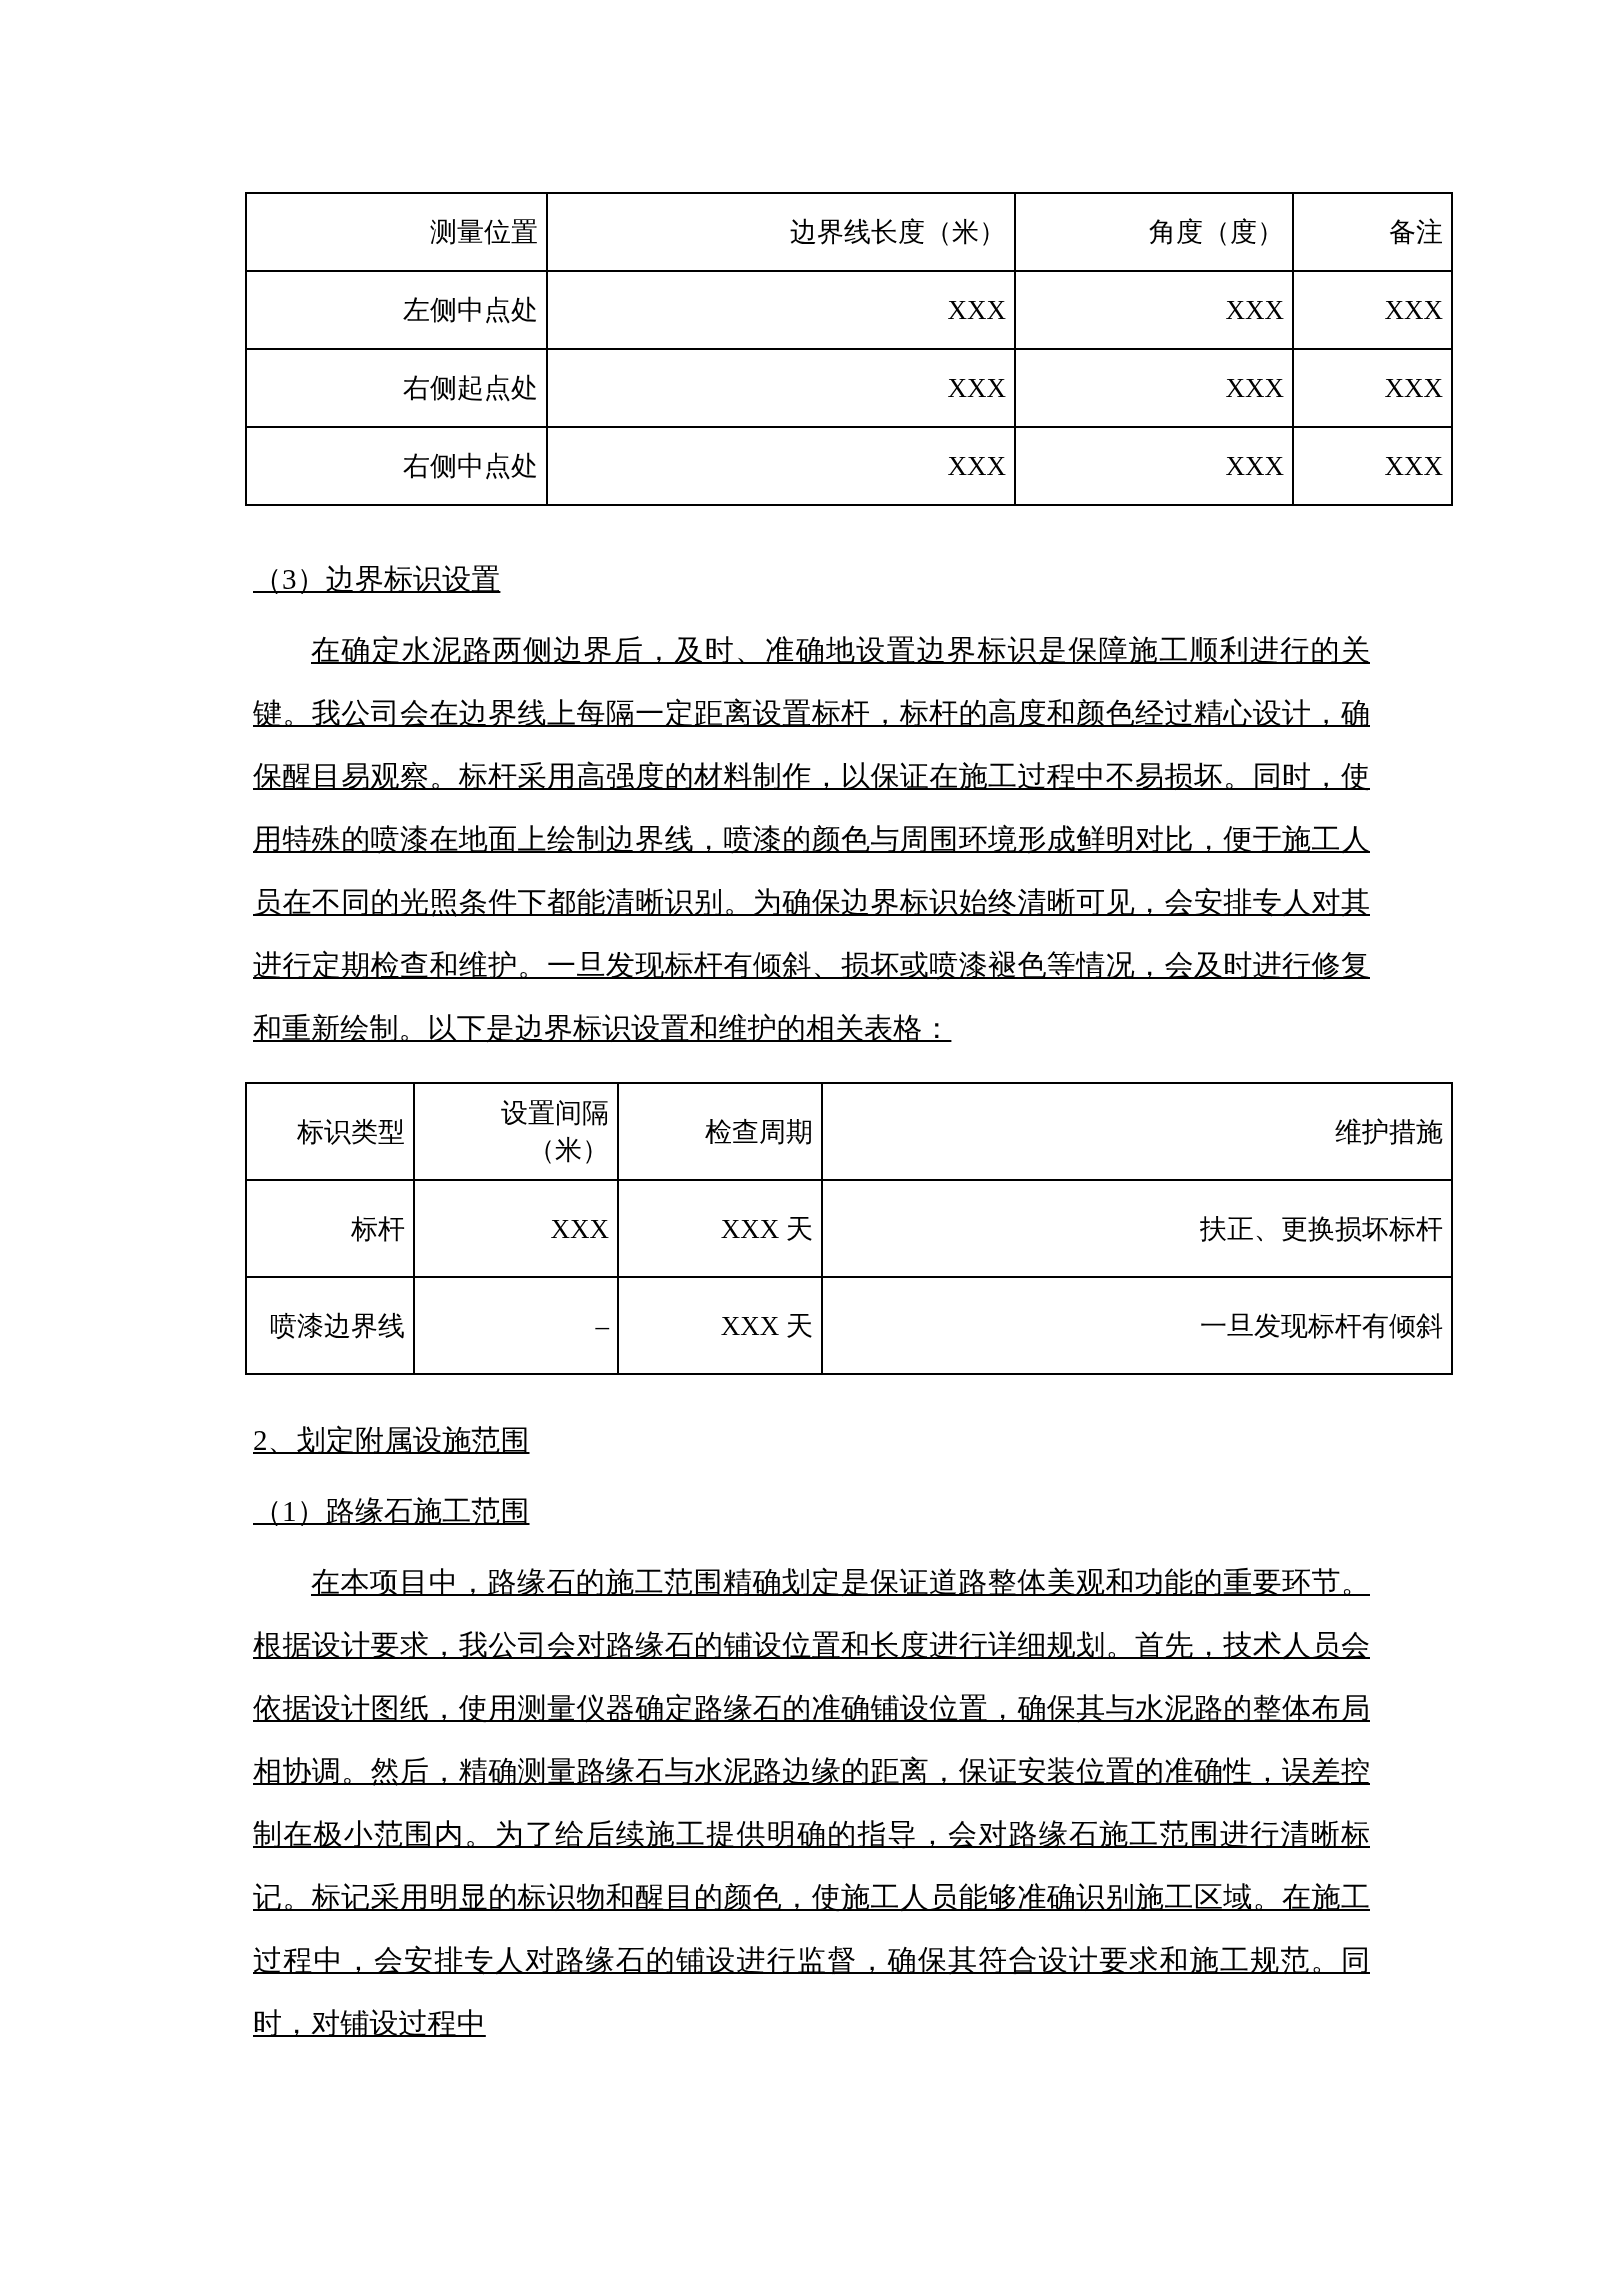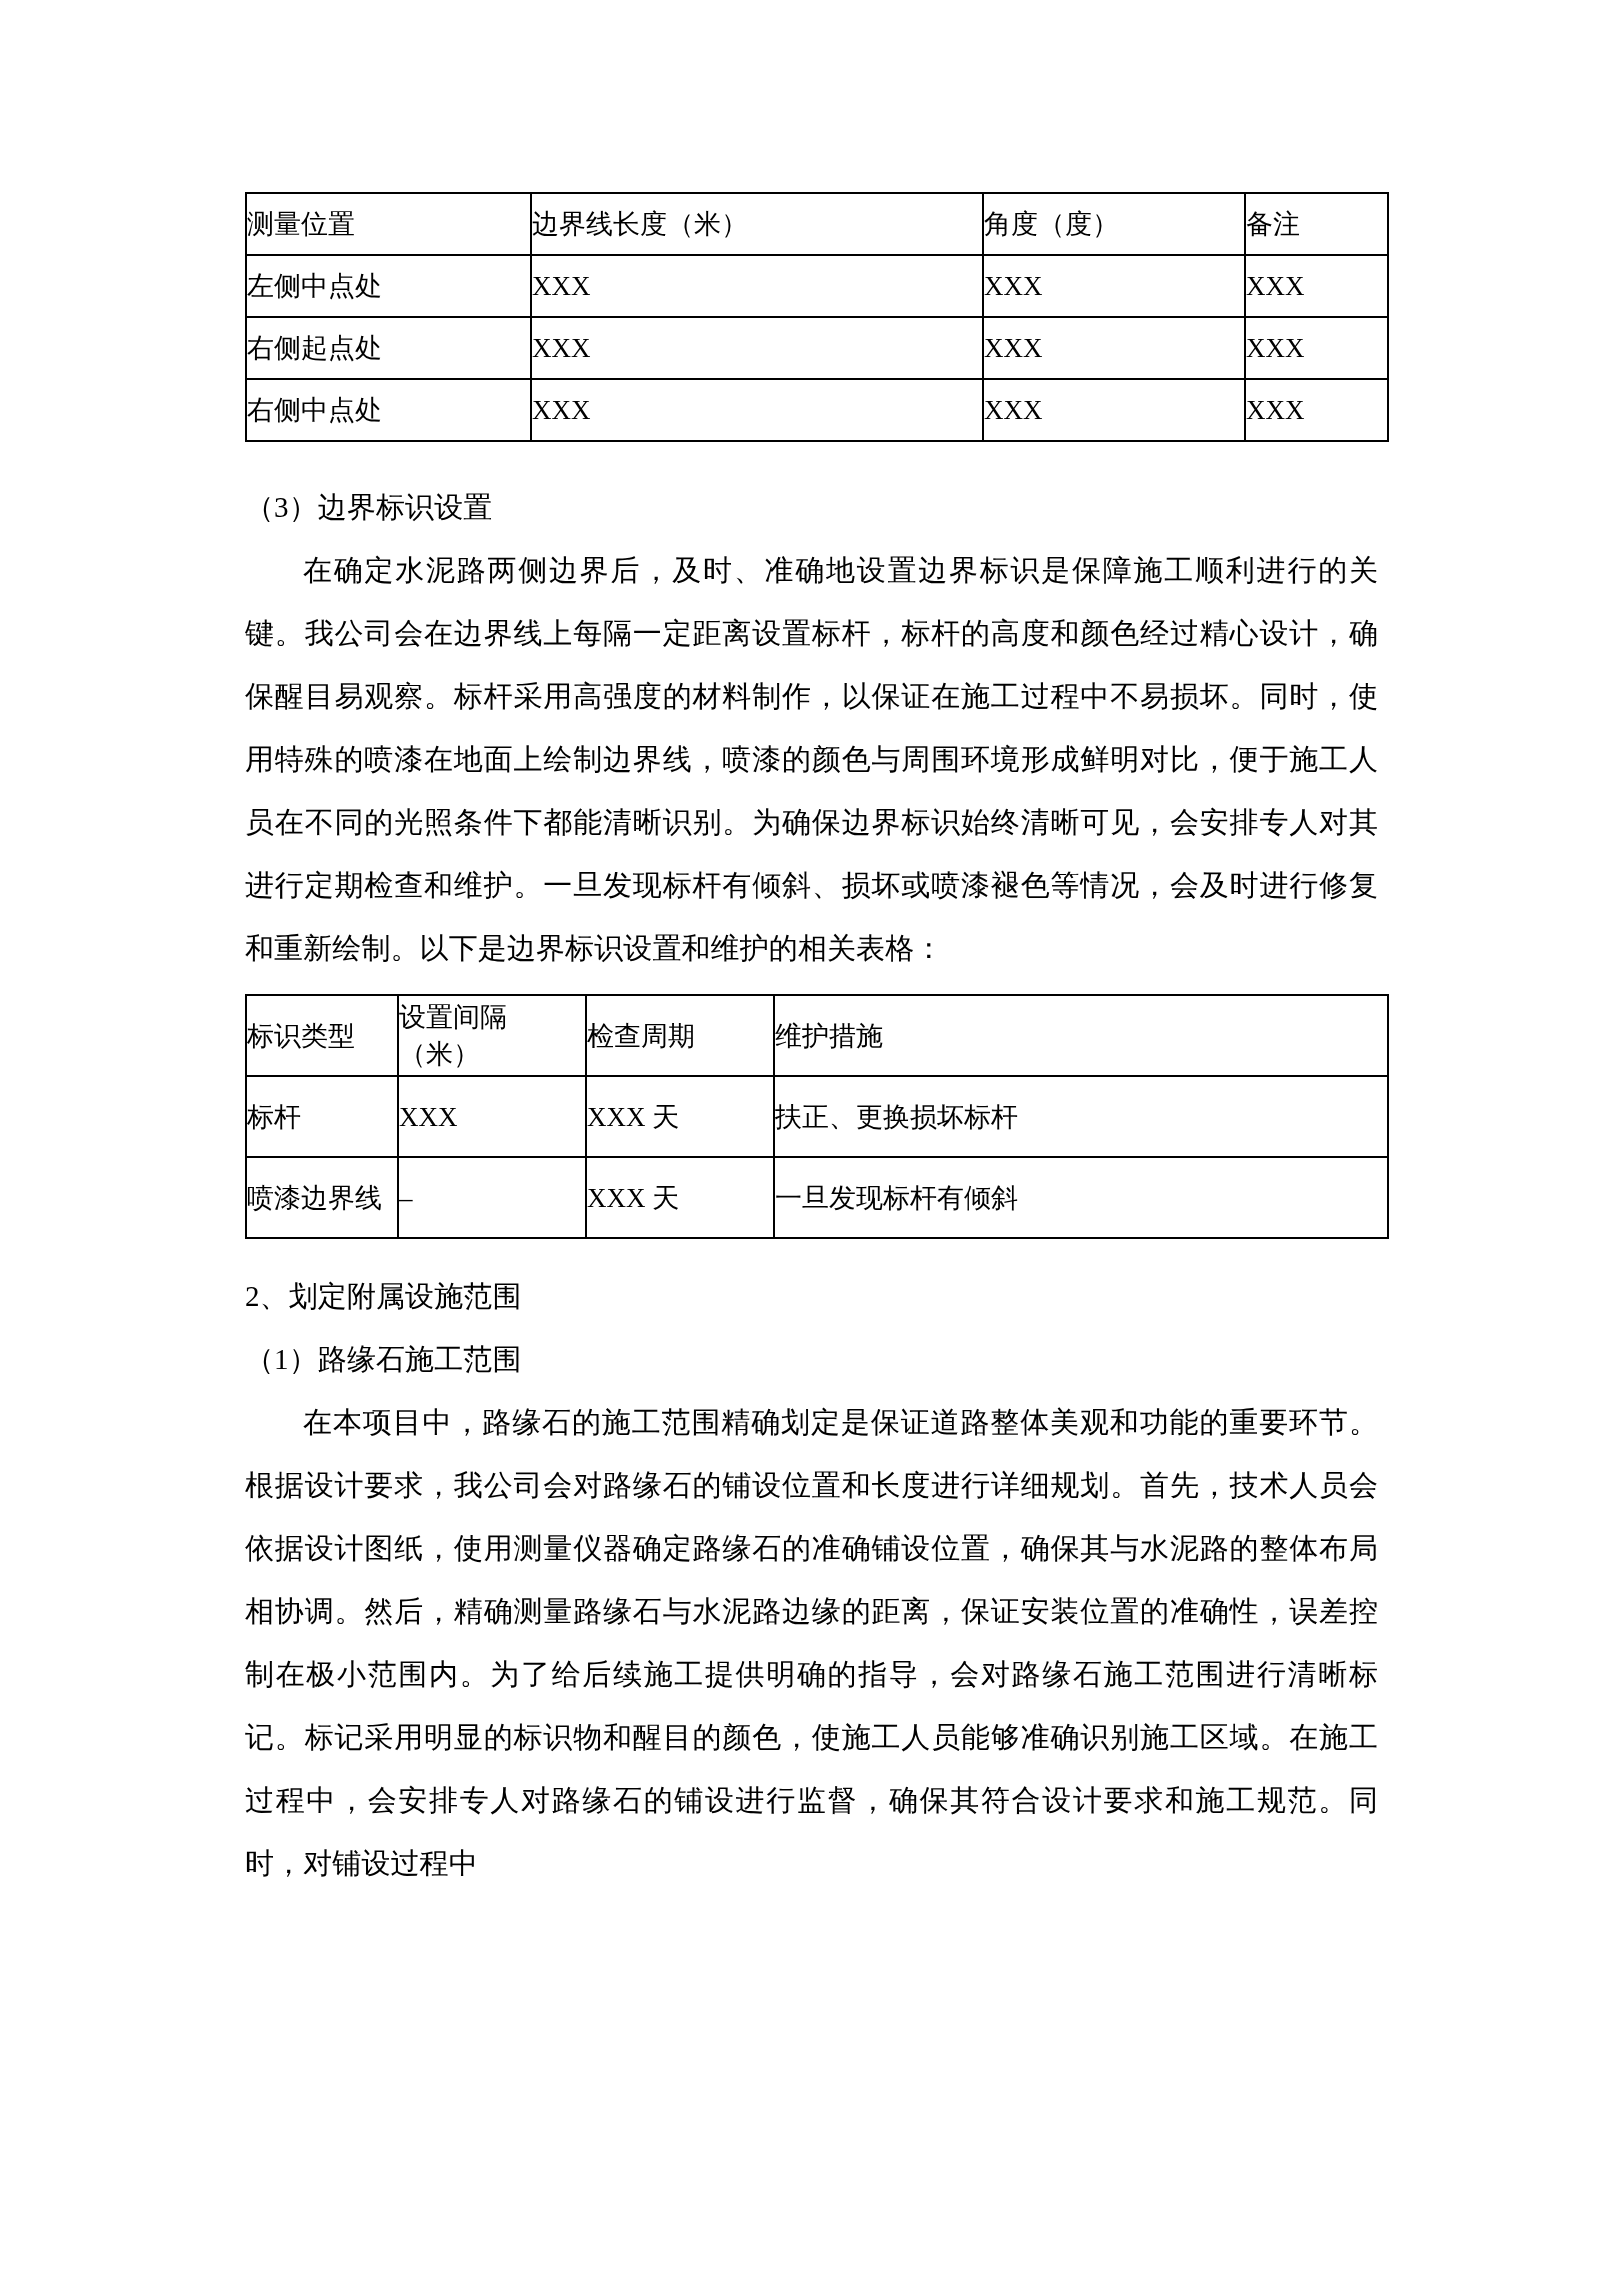--- a/index.html
+++ b/index.html
@@ -21,48 +21,49 @@
     overflow: hidden;
   }
   .doc-table {
     border-collapse: collapse;
     width: 1134px;
     table-layout: fixed;
     margin: 0;
   }
   .doc-table td {
     border: 2px solid #000000;
-    text-align: left;
+    text-align: right;
     vertical-align: middle;
     font-size: 27px;
     line-height: 1.35;
     font-family: "Liberation Serif", "DejaVu Serif", serif;
-    padding: 0;
+    padding: 8px;
   }
   
   .table-boundary td { height: 60px; }
   .table-boundary .c0 { width: 283px; }
   .table-boundary .c1 { width: 450px; }
   .table-boundary .c2 { width: 260px; }
   .table-boundary .c3 { width: 141px; }
 
   
   .table-marker td { height: 79px; }
   .table-marker .m0 { width: 150px; }
   .table-marker .m1 { width: 186px; margin-top: 45px; }
   .table-marker .m2 { width: 186px; }
   .table-marker .m3 { width: 612px; }
 
   p.body-text {
     font-size: 29px;
     line-height: 63px;
-    margin: 0;
+    margin: 8px;
     text-align: justify;
     text-justify: inter-ideograph;
     letter-spacing: 0.1px;
+    text-decoration: underline;
   }
   p.indent {
     text-indent: 58px;
   }
   .gap-after-table-1 { height: 34px; }
   .gap-before-table-2 { height: 14.4px; }
   .gap-after-table-2 { height: 26px; }
 </style>
 </head>
 <body>

